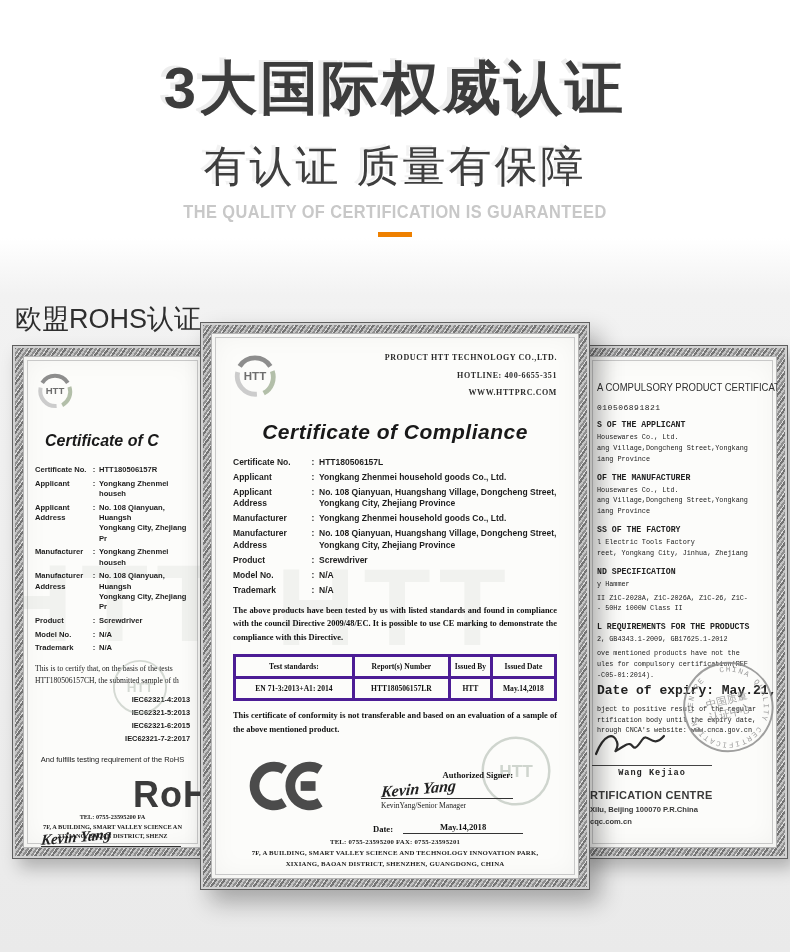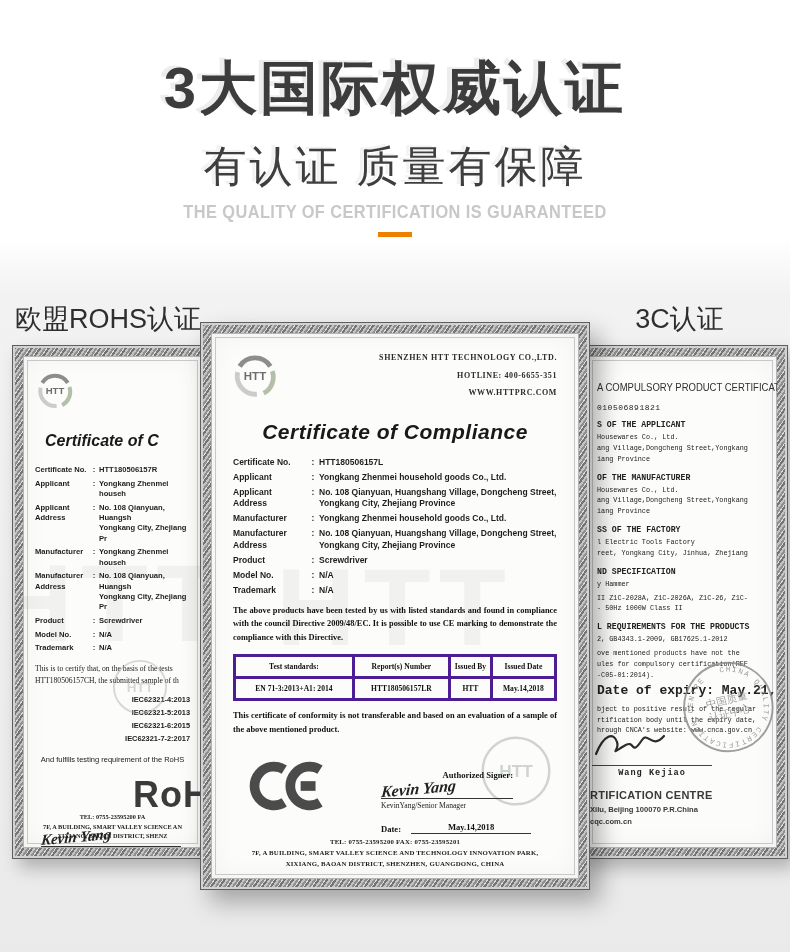--- a/index.html
+++ b/index.html
@@ -58,21 +58,21 @@
   .cc-note { margin-top: 8px; }
   .cc-sign-area { position: relative; margin-top: 12px; height: 96px; }
   .ce-svg { position: absolute; left: 8px; top: 12px; }
   .signer-row { position:absolute; left: 140px; top: 22px; display:flex; align-items:flex-end;flex-direction:column; }
   .signer-label { font-family:"Liberation Serif", serif; font-size: 8.6px; font-weight: 700; color:#111; }
   .sig-block { margin-left: 8px; width: 132px; }
   .handwriting { font-family:"Liberation Serif", serif; font-style: italic; font-weight: 700;
     font-size: 16px; color:#222; transform: rotate(-5deg) skewX(-10deg); display:inline-block; margin-bottom:-3px; }
   .sig-line { border-top: 1px solid #333; }
   .sig-name { font-family:"Liberation Serif", serif; font-size: 7.6px; color:#222; margin-top: 2px; }
-  .date-row { position:absolute; left: 148px; top: 74px; display:flex; align-items:flex-end; }
+  .date-row { position:absolute; left: 140px; top: 74px; display:flex; align-items:flex-end; }
   .date-value { margin-left: 10px; width: 120px; text-align:center; border-bottom:1px solid #333;
     font-family:"Liberation Serif", serif; font-size: 8.6px; font-weight:700; color:#111; padding-bottom:1px; }
   .round-stamp { position:absolute; right: 4px; top: -14px; opacity:.45; }
   .cc-footer { position:absolute; bottom: 9px; left: 0; right: 0; text-align:center;
     font-family:"Liberation Serif", serif; font-size: 6.8px; font-weight: 600; color:#1c1c1c;
     line-height: 1.6; letter-spacing:.2px; }
   
   .lc-body { position:relative; height:100%; padding: 14px 12px; }
   .lc-logo { position:absolute; left: 12px; top: 14px; }
   .lc-title { margin-top: 62px; margin-left: 10px; font-size: 16px; font-style: italic; font-weight: 800;
@@ -120,21 +120,20 @@
 <body>
 
 <div class="stage">
 
   <div class="main-title">3大国际权威认证</div>
   <div class="sub-title">有认证 质量有保障</div>
   <div class="sub-en">THE QUALITY OF CERTIFICATION IS GUARANTEED</div>
   <div class="dash"></div>
 
   <div class="cert-label label-left">欧盟ROHS认证</div>
-  <div class="cert-label label-right">3C认证</div>
 
   <div class="frame frame-left">
     <div class="paper">
       <div class="wm">HTT</div>
       <div class="lc-body">
         <div class="lc-logo">
           <svg width="40" height="40" viewBox="0 0 50 50">
             <path d="M 9 16 A 19 19 0 0 1 41 16" fill="none" stroke="#8d8d8d" stroke-width="5"></path>
             <path d="M 43 21 A 19 19 0 0 1 34 44" fill="none" stroke="#b3bfa9" stroke-width="5"></path>
             <path d="M 27 45 A 19 19 0 0 1 7 22" fill="none" stroke="#cccccc" stroke-width="5"></path>
@@ -292,21 +291,21 @@
       <div class="cc-body">
         <div class="cc-logo">
           <svg width="48" height="48" viewBox="0 0 50 50">
             <path d="M 9 16 A 19 19 0 0 1 41 16" fill="none" stroke="#8d8d8d" stroke-width="5"></path>
             <path d="M 43 21 A 19 19 0 0 1 34 44" fill="none" stroke="#b3bfa9" stroke-width="5"></path>
             <path d="M 27 45 A 19 19 0 0 1 7 22" fill="none" stroke="#cccccc" stroke-width="5"></path>
             <text x="25" y="30" text-anchor="middle" font-size="12" font-weight="bold" fill="#6e6e6e">HTT</text>
           </svg>
         </div>
         <div class="cc-corp">
-          <div>SHENZHEN HTT TECHNOLOGY CO.,LTD.</div>
+          <div>PRODUCT HTT TECHNOLOGY CO.,LTD.</div>
           <div>HOTLINE: 400-6655-351</div>
           <div>WWW.HTTPRC.COM</div>
         </div>
         <div class="cc-title">Certificate of Compliance</div>
 
         <div class="cc-fields">
           <div class="f-row">
               <div class="f-label">Certificate No.</div>
               <div class="f-colon">:</div>
               <div class="f-value">HTT180506157L</div>

